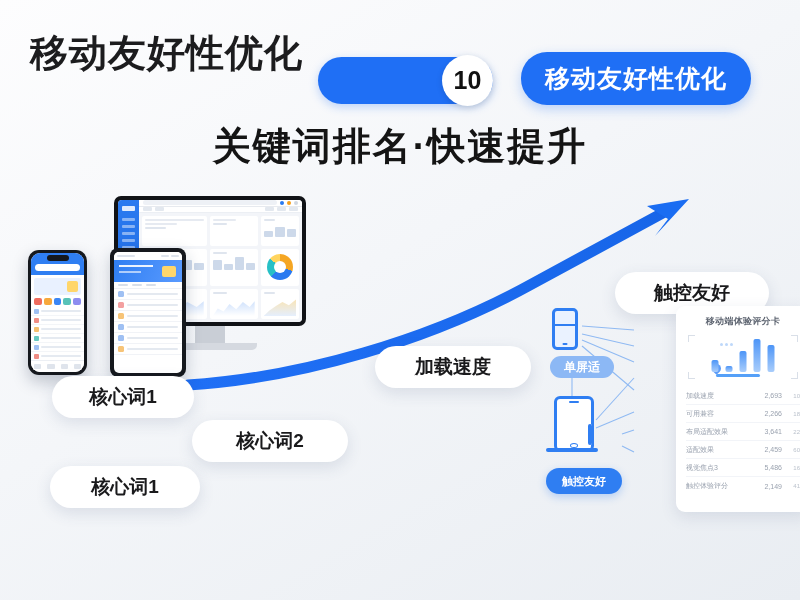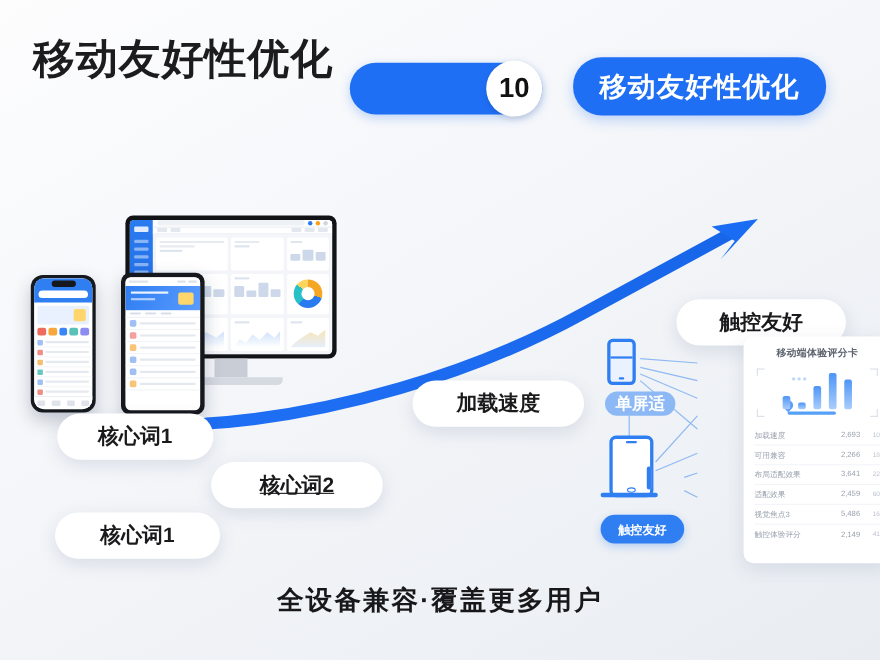--- a/index.html
+++ b/index.html
@@ -144,21 +144,21 @@
 
   
   .kw {
     position: absolute; background: #ffffff; border-radius: 26px;
     font-size: 19px; font-weight: bold; color: #1a1a1c;
     display: flex; align-items: center; justify-content: center;
     box-shadow: 0 5px 16px rgba(60,80,120,.14);
     white-space: nowrap;
   }
   #kw1 { left: 52px;  top: 376px; width: 142px; height: 42px; }
-  #kw2 { left: 192px; top: 420px; width: 156px; height: 42px; text-decoration: underline; }
+  #kw2 { left: 192px; top: 420px; width: 156px; height: 42px; }
   #kw3 { left: 50px;  top: 466px; width: 150px; height: 42px; }
   #kw4 { left: 375px; top: 346px; width: 156px; height: 42px; }
   #kw5 { left: 615px; top: 272px; width: 154px; height: 42px; }
 
   
   .rpanel { position: absolute; left: 542px; top: 300px; width: 226px; height: 215px; }
   .rp-links { position: absolute; inset: 0; }
   .rp-card {
     position: absolute; left: 90px; top: 6px; width: 134px; height: 206px;
     background: #ffffff; border-radius: 9px;
@@ -206,21 +206,21 @@
                           bottom:1px; width:6px; height:3px; border:1.5px solid #2f7ef2; border-radius:50%;}
   .dev-laptop { left: 46px; top: 126px; width: 34px; height: 24px; }
   .dev-laptop .lid { width: 30px; height: 20px; border: 2.5px solid #2f7ef2;
                      border-radius: 3px; background: #dceaff; }
   .dev-laptop .base { width: 34px; height: 3px; background: #2f7ef2; border-radius: 2px; margin-left:-2px;}
   .dev-base-bar { left: 4px; top: 148px; width: 52px; height: 4px;
                   background: #2f7ef2; border-radius: 2px; }
   .rp-pill {
     position: absolute; border-radius: 14px;
     display: flex; align-items: center; justify-content: center;
-    font-size: 15px; font-weight: bold; color: #ffffff; white-space: nowrap;
+    font-size: 12px; font-weight: bold; color: #ffffff; white-space: nowrap;
   }
   .rp-pill.soft { left: 8px; top: 56px; width: 64px; height: 22px;
                   background: #8cb8f5; filter: blur(.3px); }
   .rp-pill.solid { left: 4px; top: 168px; width: 76px; height: 26px;
                    background: #2f7ef2; font-size: 11px;
                    box-shadow: 0 3px 8px rgba(47,126,242,.3); }
 
   
   .footer {
     position: absolute; left: 0; right: 0; top: 530px; text-align: center;
@@ -233,20 +233,21 @@
 <div id="stage">
 
   <div class="hdr-title">移动友好性优化</div>
 
   <div class="top-badge">
     <span class="tb-circle">10</span>
   </div>
 
   <div class="hdr-pill">移动友好性优化</div>
 
+  <div class="hdr-sub">关键词排名·快速提升</div>
 
   <svg class="arrow-svg" viewBox="0 0 800 600">
     <defs>
       <linearGradient id="agrad" x1="0" y1="1" x2="1" y2="0">
         <stop offset="0%" stop-color="#1f6ff5"></stop>
         <stop offset="100%" stop-color="#1765e8"></stop>
       </linearGradient>
     </defs>
     <path d="M188 385 C 300 378, 430 340, 530 285 C 600 247, 645 223, 672 208" stroke="url(#agrad)" stroke-width="11" fill="none" stroke-linecap="round"></path>
     <path d="M689 199 L 647 206 L 668 219 L 655 236 Z" fill="#1a6df2"></path>
@@ -522,15 +523,14 @@
           </div>
           <div class="rp-row">
             <span class="rp-n">触控体验评分</span>
             <span class="rp-v">2,149</span>
             <span class="rp-d">41</span>
           </div>
         </div>
     </div>
   </div>
 
-  <div class="footer">全设备兼容·覆盖更多用户</div>
 
 </div>
 
 </body></html>

